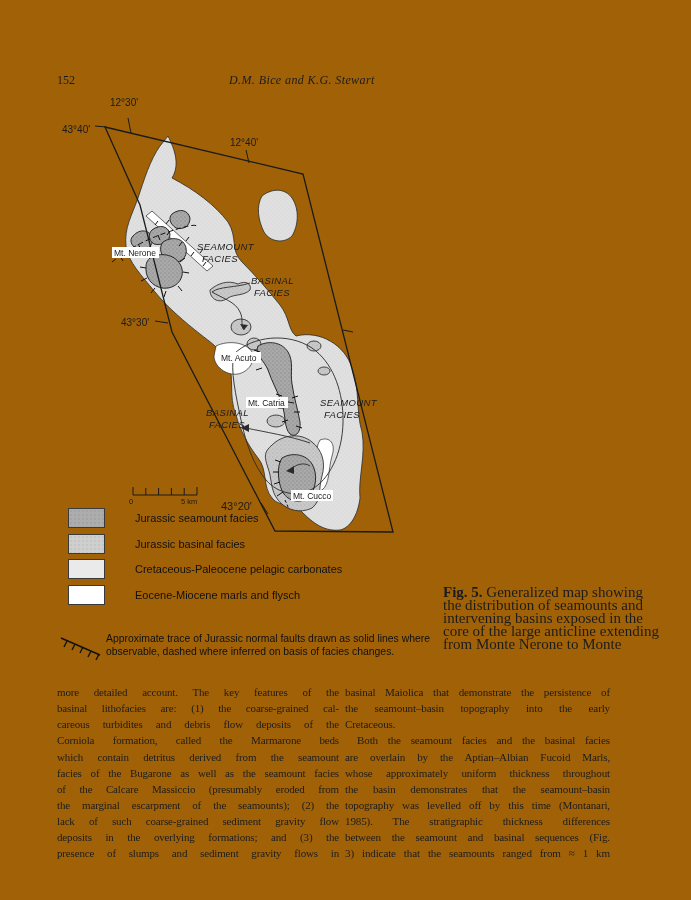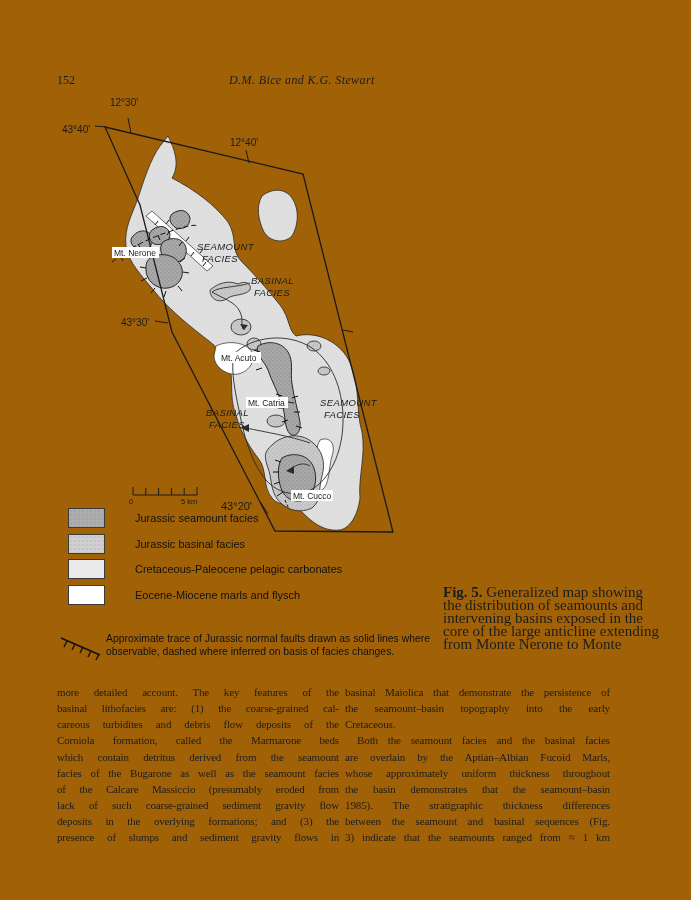--- a/index.html
+++ b/index.html
@@ -251,31 +251,33 @@
   </div>
 
   <div class="colL">
     <div class="bline">more detailed account. The key features of the</div>
     <div class="bline">basinal lithofacies are: (1) the coarse-grained cal-</div>
     <div class="bline">careous turbidites and debris flow deposits of the</div>
     <div class="bline">Corniola formation, called the Marmarone beds</div>
     <div class="bline">which contain detritus derived from the seamount</div>
     <div class="bline">facies of the Bugarone as well as the seamount facies</div>
     <div class="bline">of the Calcare Massiccio (presumably eroded from</div>
+    <div class="bline">the marginal escarpment of the seamounts); (2) the</div>
     <div class="bline">lack of such coarse-grained sediment gravity flow</div>
     <div class="bline">deposits in the overlying formations; and (3) the</div>
     <div class="bline">presence of slumps and sediment gravity flows in</div>
   </div>
 
   <div class="colR">
     <div class="bline">basinal Maiolica that demonstrate the persistence of</div>
     <div class="bline">the seamount–basin topography into the early</div>
     <div class="bline last">Cretaceous.</div>
     <div class="bline indent">Both the seamount facies and the basinal facies</div>
     <div class="bline">are overlain by the Aptian–Albian Fucoid Marls,</div>
     <div class="bline">whose approximately uniform thickness throughout</div>
     <div class="bline">the basin demonstrates that the seamount–basin</div>
+    <div class="bline">topography was levelled off by this time (Montanari,</div>
     <div class="bline">1985). The stratigraphic thickness differences</div>
     <div class="bline">between the seamount and basinal sequences (Fig.</div>
     <div class="bline">3) indicate that the seamounts ranged from ≈ 1 km</div>
   </div>
 
 </div>
 
 </body></html>

